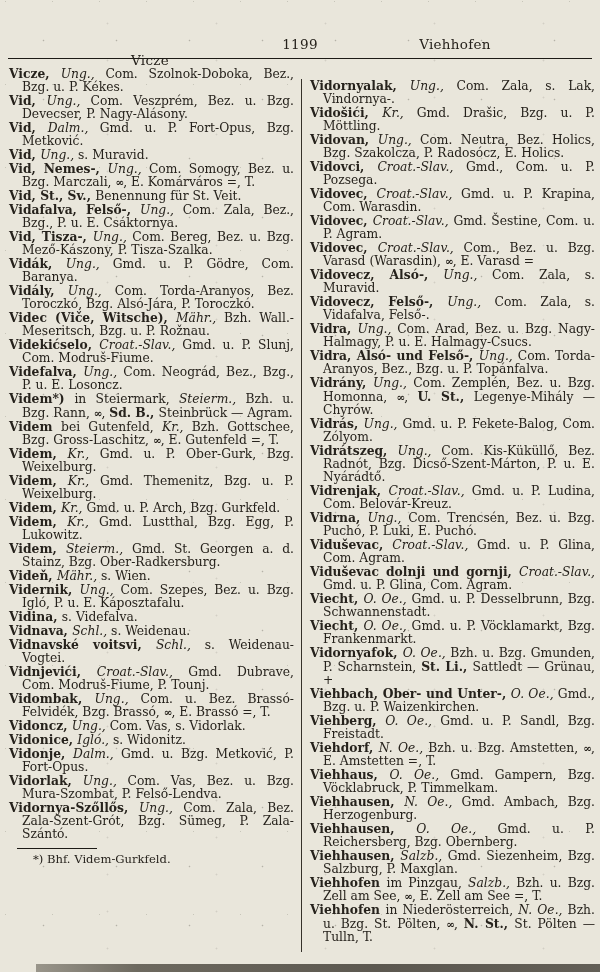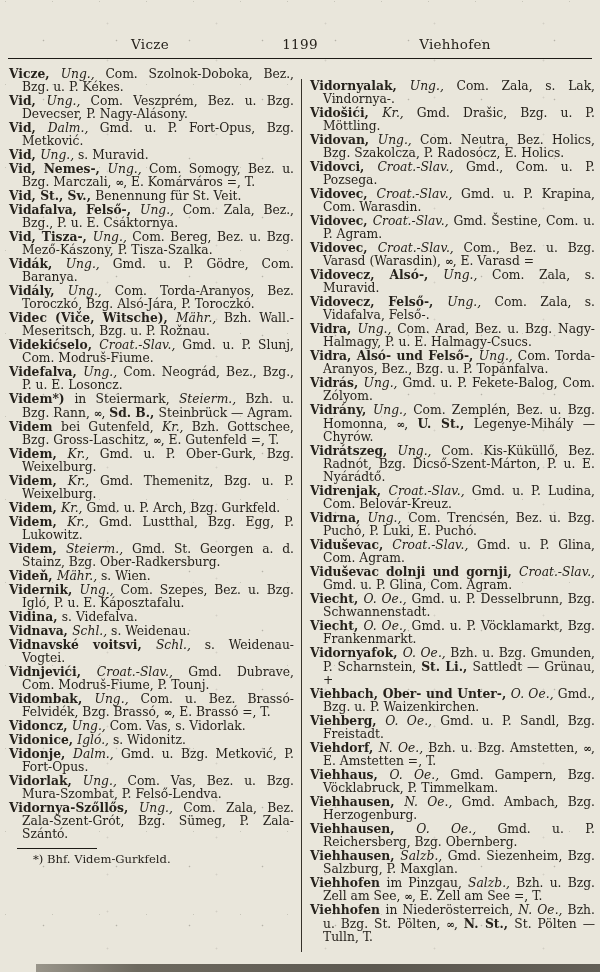--- a/index.html
+++ b/index.html
@@ -12,21 +12,21 @@
   .page{
     position:absolute;inset:0;
     background-image:
       radial-gradient(circle, rgba(45,42,33,.28) .6px, transparent 1.1px),
       radial-gradient(circle, rgba(45,42,33,.18) .5px, transparent 1px),
       radial-gradient(circle, rgba(45,42,33,.12) .7px, transparent 1.2px);
     background-size:73px 59px, 47px 83px, 109px 37px;
     background-position:7px 11px, 29px 43px, 53px 5px;
   }
   .hdr{position:absolute;top:36px;font-size:13.5px;letter-spacing:.3px;}
-  .hdr-left{left:0;width:300px;text-align:center;}
+  .hdr-left{left:0;width:300px;text-align:center;margin-top:16px;}
   .hdr-center{left:0;width:600px;text-align:center;}
   .hdr-right{left:300px;width:310px;text-align:center;}
   .hdr-rule{position:absolute;top:58px;left:8px;right:8px;border-top:1.6px solid #1d1b16;}
   .cols{position:absolute;top:67px;left:9px;right:5px;bottom:20px;display:flex;}
   .col{width:50%;font-size:12.3px;line-height:13px;text-align:justify;}
   .col-left{padding-right:7px;}
   .col-right{border-left:1.3px solid #35312a;padding-left:8px;margin-top:12px;}
   .entry{padding-left:13px;text-indent:-13px;}
   .bd{font-weight:bold;}
   .it{font-style:italic;}
@@ -95,22 +95,22 @@
           <div class="entry"><span class="bd">Vidošići, </span><span class="it">Kr., </span><span class="rg">Gmd. Drašic, Bzg. u. P. Möttling.</span></div>
           <div class="entry"><span class="bd">Vidovan, </span><span class="it">Ung., </span><span class="rg">Com. Neutra, Bez. Holics, Bzg. Szakolcza, P. Radosócz, E. Holics.</span></div>
           <div class="entry"><span class="bd">Vidovci, </span><span class="it">Croat.-Slav., </span><span class="rg">Gmd., Com. u. P. Pozsega.</span></div>
           <div class="entry"><span class="bd">Vidovec, </span><span class="it">Croat.-Slav., </span><span class="rg">Gmd. u. P. Krapina, Com. Warasdin.</span></div>
           <div class="entry"><span class="bd">Vidovec, </span><span class="it">Croat.-Slav., </span><span class="rg">Gmd. Šestine, Com. u. P. Agram.</span></div>
           <div class="entry"><span class="bd">Vidovec, </span><span class="it">Croat.-Slav., </span><span class="rg">Com., Bez. u. Bzg. Varasd (Warasdin), </span><span class="ph">∞</span><span class="rg">, E. Varasd =</span></div>
           <div class="entry"><span class="bd">Vidovecz, Alsó-, </span><span class="it">Ung., </span><span class="rg">Com. Zala, s. Muravid.</span></div>
           <div class="entry"><span class="bd">Vidovecz, Felső-, </span><span class="it">Ung., </span><span class="rg">Com. Zala, s. Vidafalva, Felső-.</span></div>
           <div class="entry"><span class="bd">Vidra, </span><span class="it">Ung., </span><span class="rg">Com. Arad, Bez. u. Bzg. Nagy-Halmagy, P. u. E. Halmagy-Csucs.</span></div>
           <div class="entry"><span class="bd">Vidra, Alsó- und Felső-, </span><span class="it">Ung., </span><span class="rg">Com. Torda-Aranyos, Bez., Bzg. u. P. Topánfalva.</span></div>
+          <div class="entry"><span class="bd">Vidrány, </span><span class="it">Ung., </span><span class="rg">Com. Zemplén, Bez. u. Bzg. Homonna, </span><span class="ph">∞</span><span class="rg">, </span><span class="bd">U. St., </span><span class="rg">Legenye-Mihály — Chyrów.</span></div>
           <div class="entry"><span class="bd">Vidrás, </span><span class="it">Ung., </span><span class="rg">Gmd. u. P. Fekete-Balog, Com. Zólyom.</span></div>
-          <div class="entry"><span class="bd">Vidrány, </span><span class="it">Ung., </span><span class="rg">Com. Zemplén, Bez. u. Bzg. Homonna, </span><span class="ph">∞</span><span class="rg">, </span><span class="bd">U. St., </span><span class="rg">Legenye-Mihály — Chyrów.</span></div>
           <div class="entry"><span class="bd">Vidrátszeg, </span><span class="it">Ung., </span><span class="rg">Com. Kis-Küküllő, Bez. Radnót, Bzg. Dicső-Szent-Márton, P. u. E. Nyárádtő.</span></div>
           <div class="entry"><span class="bd">Vidrenjak, </span><span class="it">Croat.-Slav., </span><span class="rg">Gmd. u. P. Ludina, Com. Belovár-Kreuz.</span></div>
           <div class="entry"><span class="bd">Vidrna, </span><span class="it">Ung., </span><span class="rg">Com. Trencsén, Bez. u. Bzg. Puchó, P. Luki, E. Puchó.</span></div>
           <div class="entry"><span class="bd">Viduševac, </span><span class="it">Croat.-Slav., </span><span class="rg">Gmd. u. P. Glina, Com. Agram.</span></div>
           <div class="entry"><span class="bd">Viduševac dolnji und gornji, </span><span class="it">Croat.-Slav., </span><span class="rg">Gmd. u. P. Glina, Com. Agram.</span></div>
           <div class="entry"><span class="bd">Viecht, </span><span class="it">O. Oe., </span><span class="rg">Gmd. u. P. Desselbrunn, Bzg. Schwannenstadt.</span></div>
           <div class="entry"><span class="bd">Viecht, </span><span class="it">O. Oe., </span><span class="rg">Gmd. u. P. Vöcklamarkt, Bzg. Frankenmarkt.</span></div>
           <div class="entry"><span class="bd">Vidornyafok, </span><span class="it">O. Oe., </span><span class="rg">Bzh. u. Bzg. Gmunden, P. Scharnstein, </span><span class="bd">St. Li., </span><span class="rg">Sattledt — Grünau, +</span></div>
           <div class="entry"><span class="bd">Viehbach, Ober- und Unter-, </span><span class="it">O. Oe., </span><span class="rg">Gmd., Bzg. u. P. Waizenkirchen.</span></div>
           <div class="entry"><span class="bd">Viehberg, </span><span class="it">O. Oe., </span><span class="rg">Gmd. u. P. Sandl, Bzg. Freistadt.</span></div>

